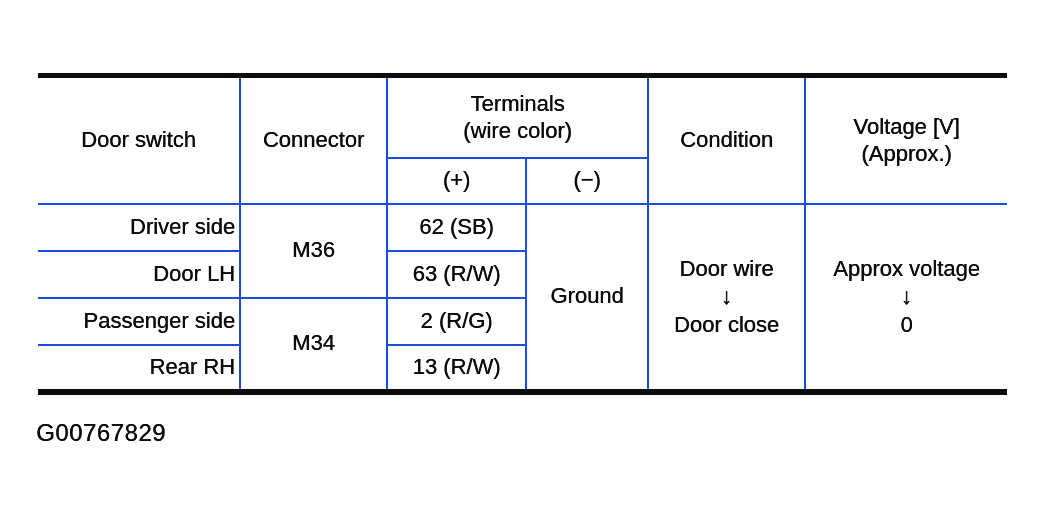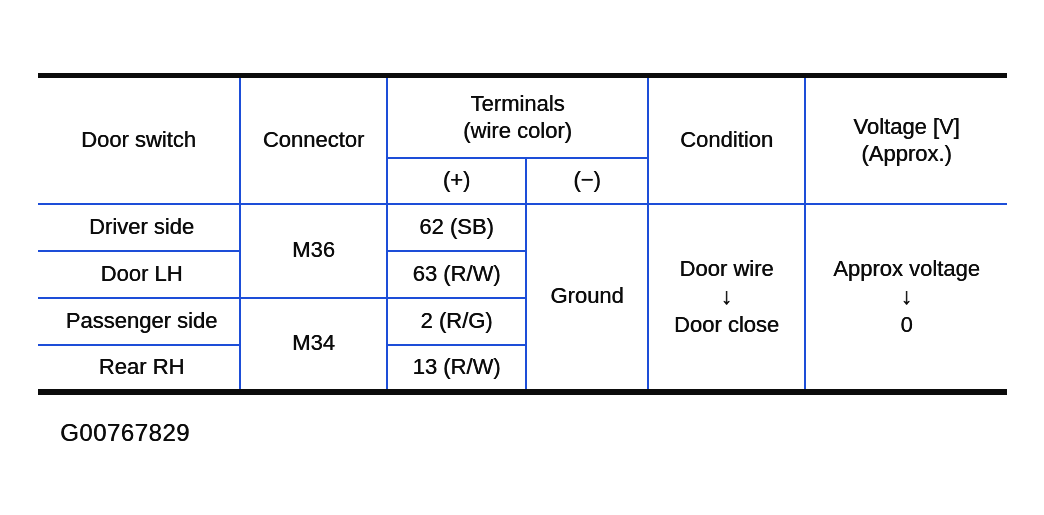--- a/index.html
+++ b/index.html
@@ -27,36 +27,35 @@
     font-weight:400;
     text-align:center;
     vertical-align:middle;
     line-height:1.3;
     
     text-shadow:0.4px 0 0 currentColor;
     padding:2px 4px;
   }
   .no-left  { border-left:none !important; }
   .no-right { border-right:none !important; }
-  td.left-al { text-align:center; padding-left:10px; }
+  td.left-al { text-align:right; padding-left:10px; }
 
   tr.h1 { height:82px; }
   tr.h2 { height:46px; }
   tr.body { height:47px; }
 
   .stack div { line-height:1.25; }
   .arrow { font-size:23px; line-height:1.15; }
 
   .caption {
     position:absolute;
     left:36px; top:419px;
     font-size:24px;
     letter-spacing:0.5px;
     text-shadow:0.4px 0 0 currentColor;
-    margin-left:24px;
   }
 </style>
 </head>
 <body>
 
 <div class="page">
 
   <table class="spec-table">
     <colgroup>
       <col style="width:202px">

